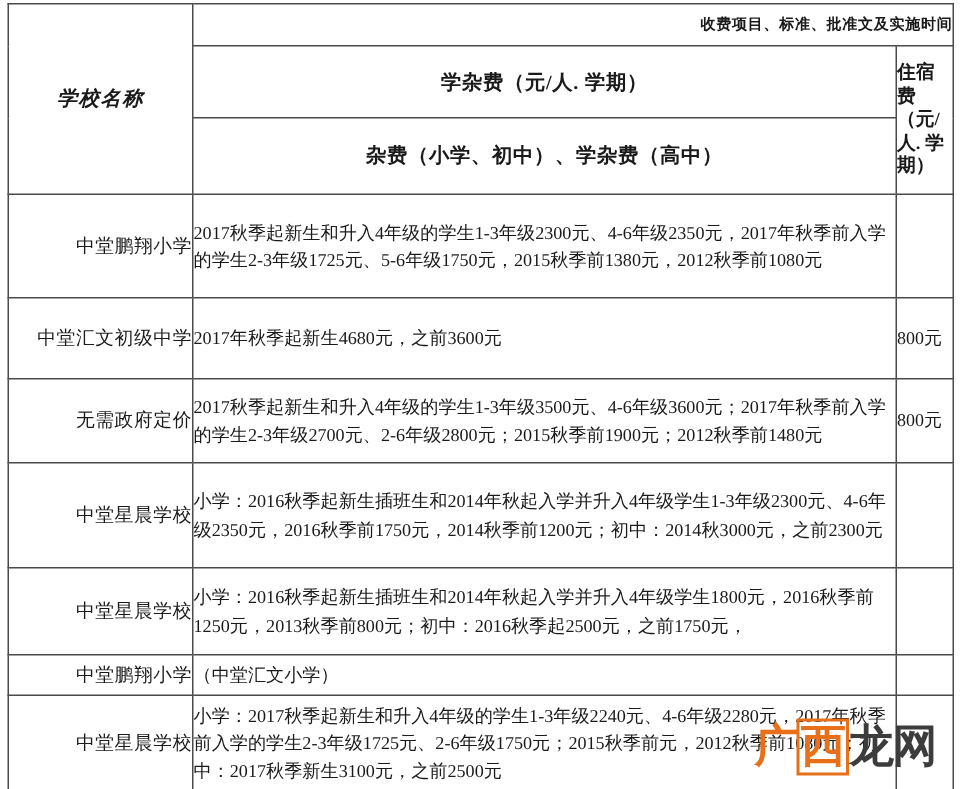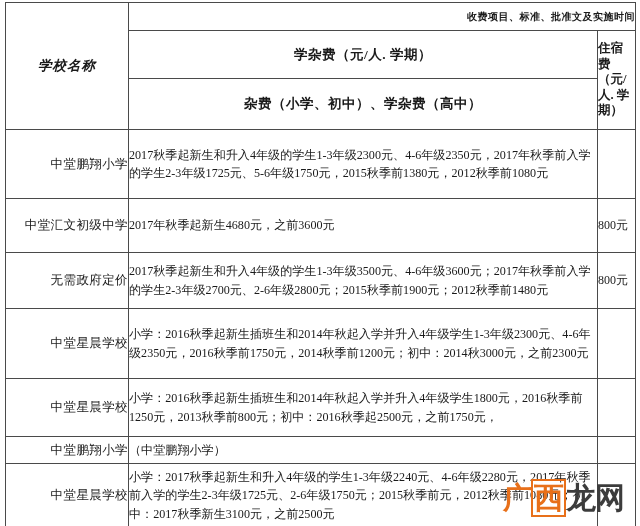--- a/index.html
+++ b/index.html
@@ -194,21 +194,21 @@
         <td class="fee-text">小学：2016秋季起新生插班生和2014年秋起入学并升入4年级学生1-3年级2300元、4-6年级2350元，2016秋季前1750元，2014秋季前1200元；初中：2014秋3000元，之前2300元</td>
         <td class="board-fee"></td>
       </tr>
       <tr class="r5">
         <td class="school-name">中堂星晨学校</td>
         <td class="fee-text">小学：2016秋季起新生插班生和2014年秋起入学并升入4年级学生1800元，2016秋季前1250元，2013秋季前800元；初中：2016秋季起2500元，之前1750元，</td>
         <td class="board-fee"></td>
       </tr>
       <tr class="r6">
         <td class="school-name">中堂鹏翔小学</td>
-        <td class="fee-text">（中堂鹏翔小学）</td>
+        <td class="fee-text">（中堂汇文小学）</td>
         <td class="board-fee"></td>
       </tr>
       <tr class="r7">
         <td class="school-name">中堂星晨学校</td>
         <td class="fee-text">小学：2017秋季起新生和升入4年级的学生1-3年级2240元、4-6年级2280元，2017年秋季前入学的学生2-3年级1725元、2-6年级1750元；2015秋季前元，2012秋季前1080元；初中：2017秋季新生3100元，之前2500元</td>
         <td class="board-fee"></td>
       </tr>
     </tbody>
   </table>
 

